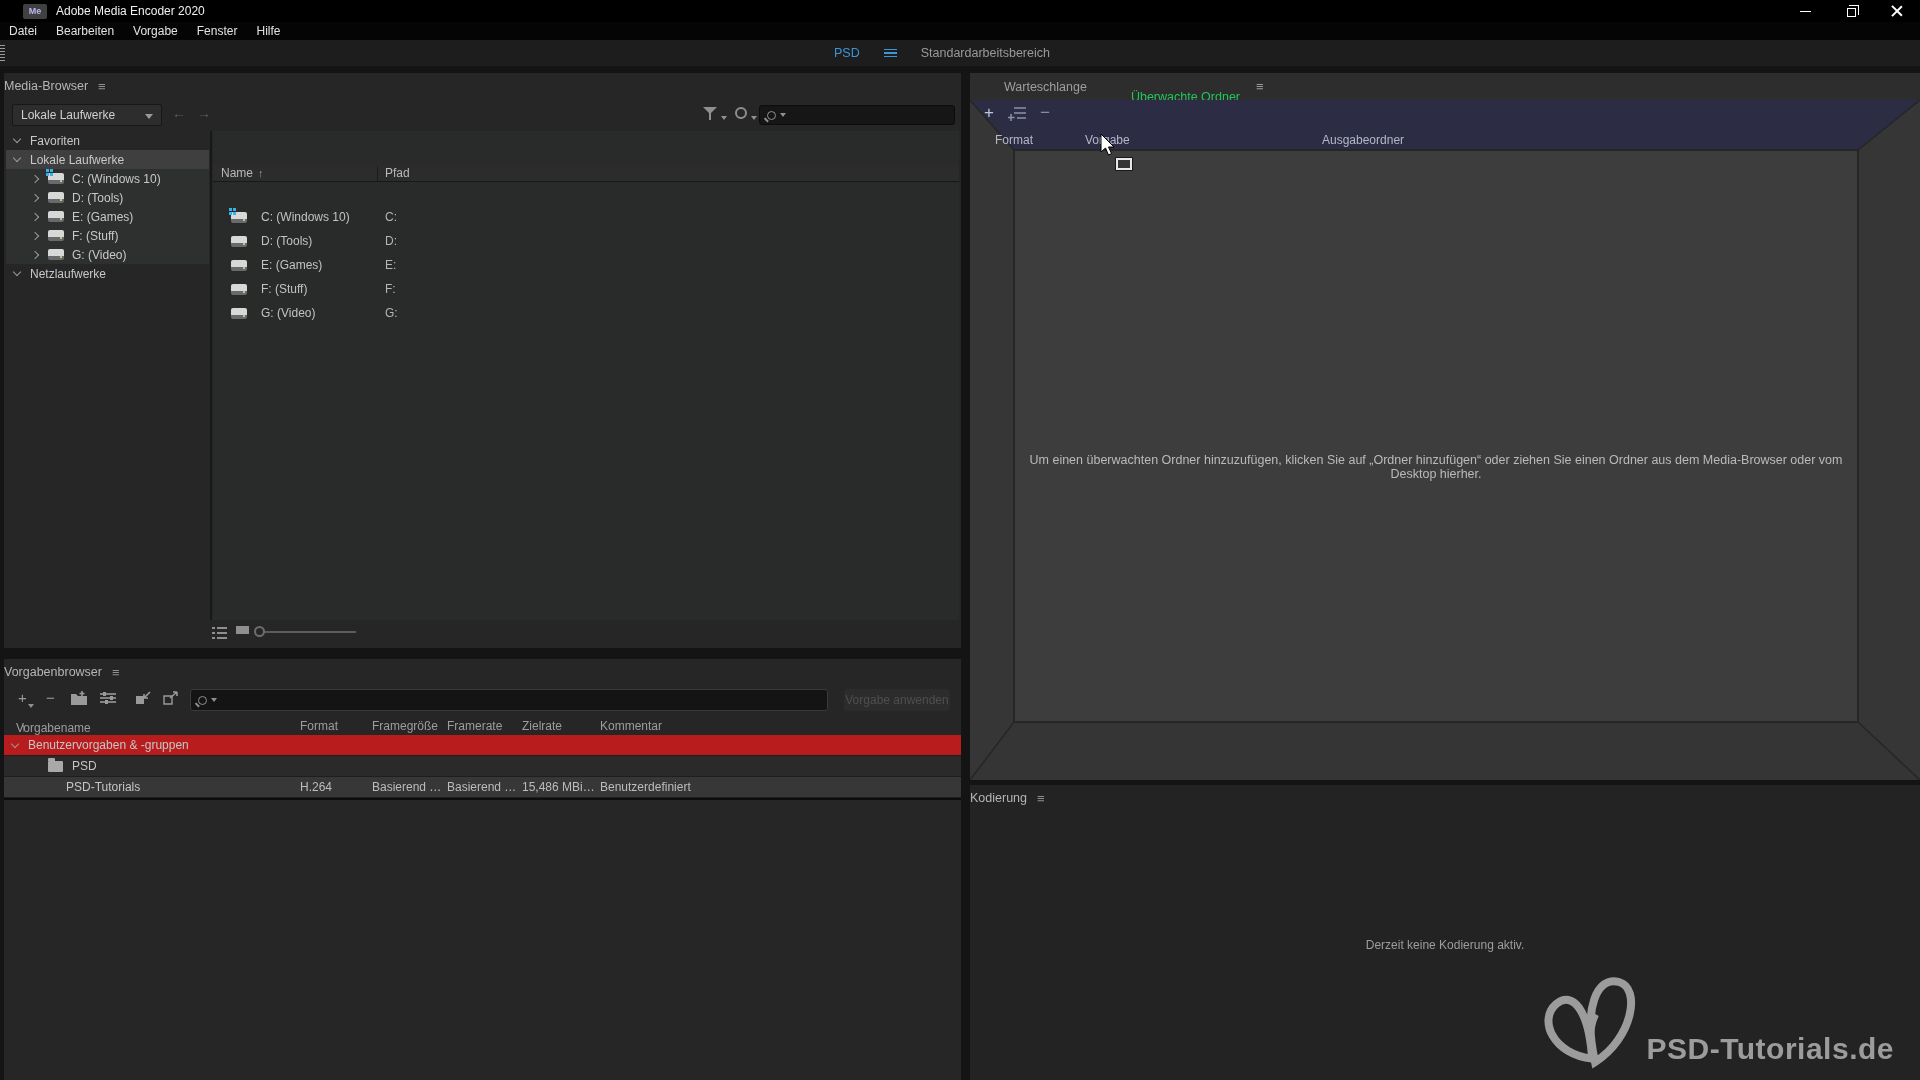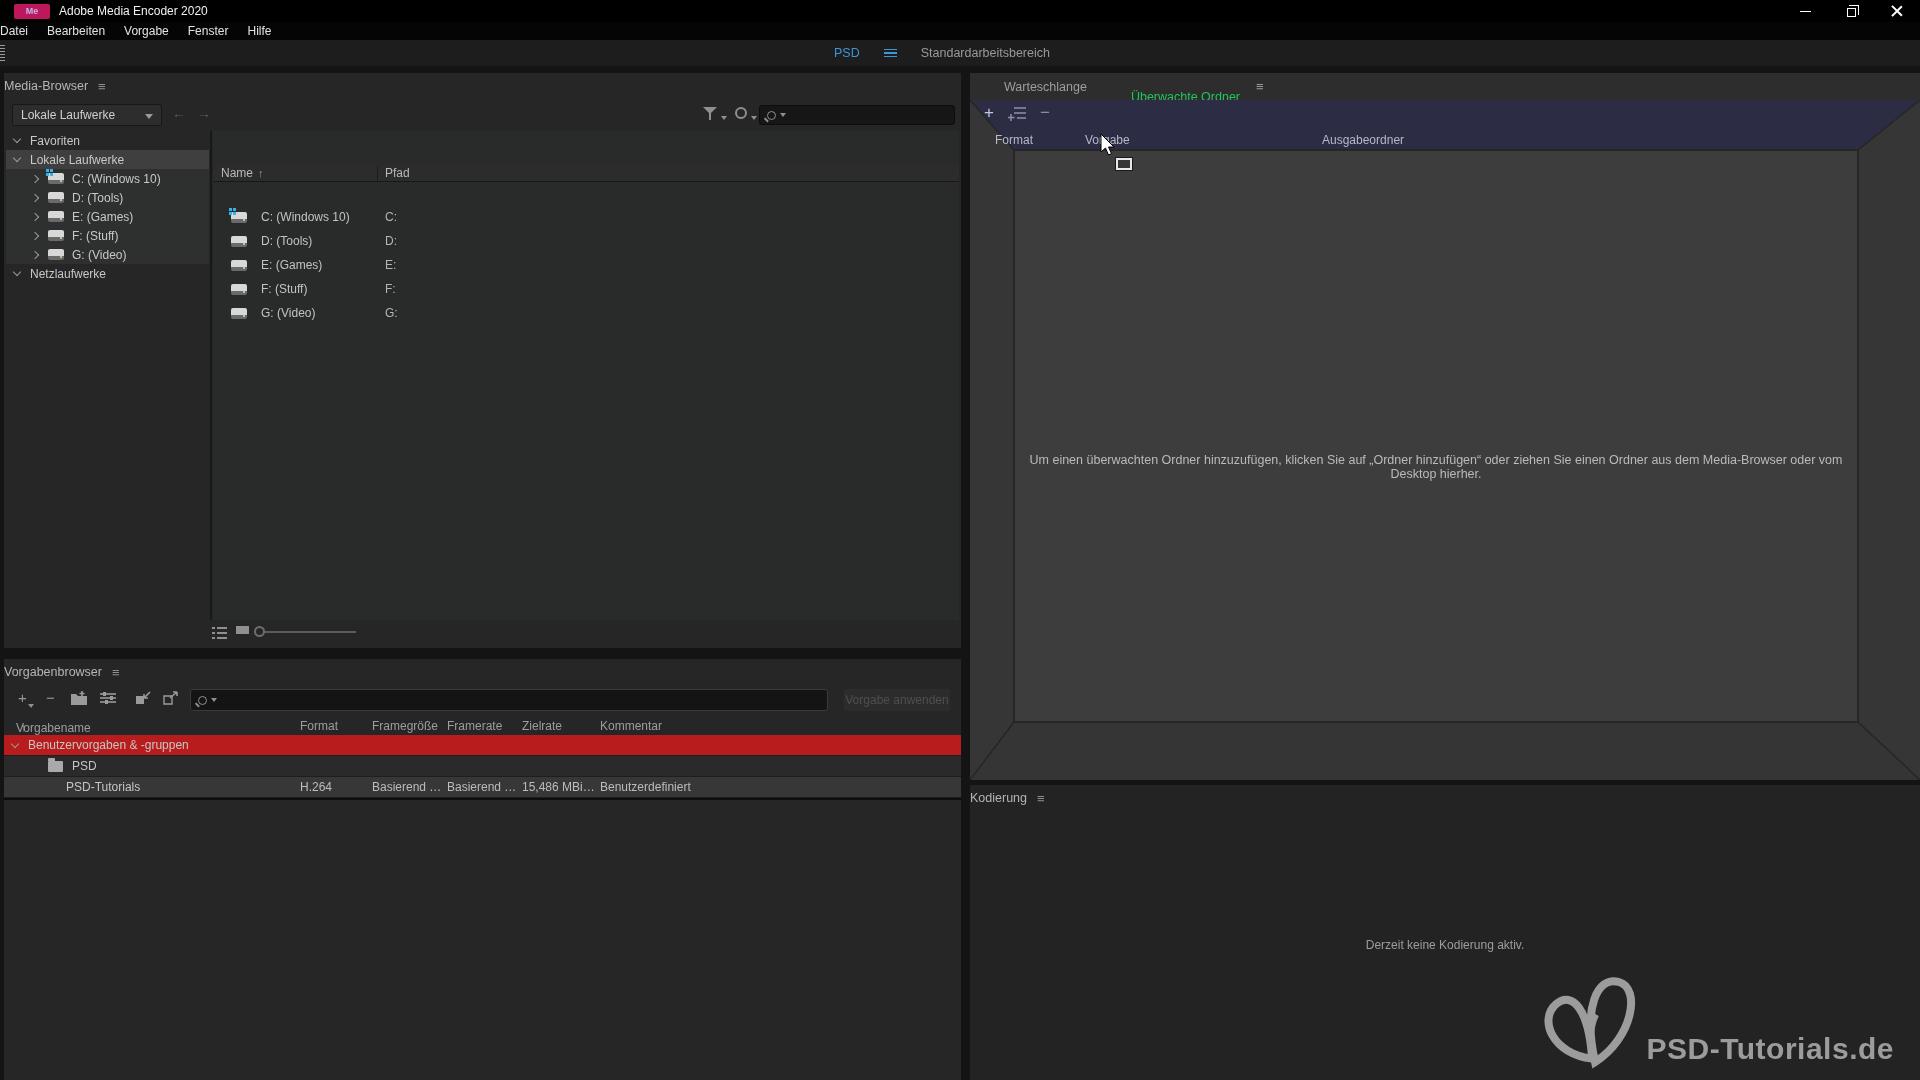--- a/index.html
+++ b/index.html
@@ -2,33 +2,33 @@
 <html><head>
 <meta charset="utf-8">
 <style>
   * { margin:0; padding:0; box-sizing:border-box; }
   html,body { width:1920px; height:1080px; overflow:hidden; background:#000; }
   body { font-family:"Liberation Sans","DejaVu Sans",sans-serif; font-size:12px; color:#c5c5c5; }
   .app { position:absolute; inset:0; width:1920px; height:1080px; background:#141414; }
 
   
   .titlebar { position:absolute; left:0; top:0; width:1920px; height:22px; background:#000; display:flex; align-items:center; }
-  .app-icon { width:36px; height:15px; margin-left:14px; background:#be185d; color:#b9b9f0; font-size:9px; font-weight:bold; display:flex; align-items:center; justify-content:center; border-radius:2px; }
+  .app-icon { width:24px; height:15px; margin-left:23px; background:#404040; color:#b9b9f0; font-size:9px; font-weight:bold; display:flex; align-items:center; justify-content:center; border-radius:2px; }
   .win-title { margin-left:9px; color:#f0f0f0; font-size:12px; }
   .win-controls { position:absolute; right:0; top:0; height:22px; display:flex; }
   .win-btn { width:46px; height:22px; display:flex; align-items:center; justify-content:center; }
   .ic-min { width:11px; height:1px; background:#fff; }
   .ic-restore { width:9px; height:9px; border:1px solid #fff; position:relative; margin-top:2px; background:#000; }
   .ic-restore:before { content:""; position:absolute; left:1px; top:-4px; width:9px; height:9px; border:1px solid #fff; border-left:none; border-bottom:none; }
   .ic-close { position:relative; width:12px; height:12px; }
   .ic-close:before,.ic-close:after { content:""; position:absolute; left:5px; top:-1px; width:1.5px; height:14px; background:#fff; }
   .ic-close:before { transform:rotate(45deg); } .ic-close:after { transform:rotate(-45deg); }
 
   
-  .menubar { position:absolute; left:0; top:22px; width:1920px; height:18px; background:#050505; display:flex; align-items:center; gap:19px; }
+  .menubar { position:absolute; left:0; top:22px; width:1920px; height:18px; background:#050505; display:flex; align-items:center; gap:19px; padding-left:9px; }
   .menubar span { color:#e2e2e2; font-size:12px; }
 
   
   .wsbar { position:absolute; left:0; top:40px; width:1920px; height:26px; background:#1d1d1d; }
   .ws-grip { position:absolute; left:0; top:5px; width:5px; height:17px; background:repeating-linear-gradient(#9a9a9a 0 1px, #1d1d1d 1px 3px); }
   .ws-center { position:absolute; left:0; right:0; top:0; height:26px; display:flex; align-items:center; justify-content:center; gap:24px; transform:translateX(-18px); }
   .ws-active { color:#3d96d6; font-size:12.5px; }
   .ws-menu { display:flex; flex-direction:column; gap:2px; }
   .ws-menu i { width:13px; height:1.5px; background:#3d96d6; display:block; }
   .ws-other { color:#9a9a9a; font-size:12.5px; }

